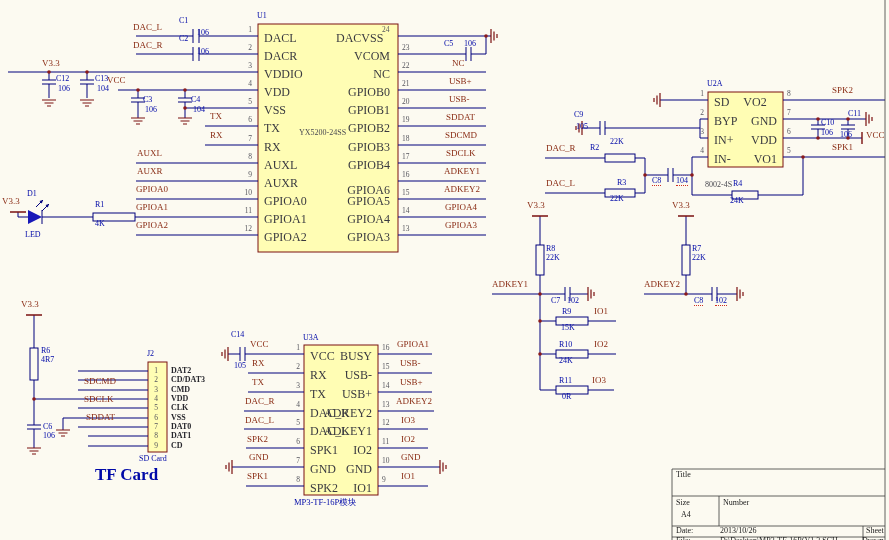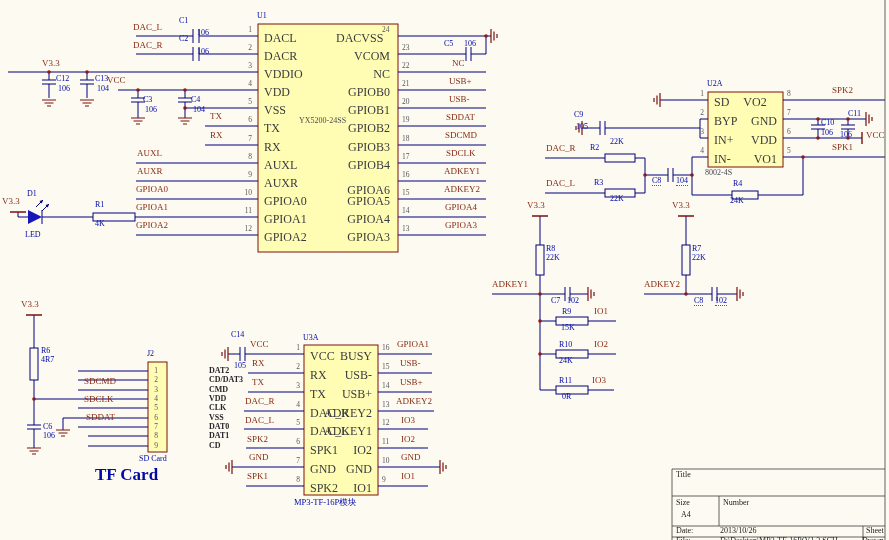--- a/index.html
+++ b/index.html
@@ -2,24 +2,24 @@
 <html><head>
 <meta charset="utf-8">
 <style>
   html,body{margin:0;padding:0;}
   #sheet{position:relative;width:889px;height:540px;background:#fcfaf1;overflow:hidden;
          font-family:"Liberation Serif",serif;}
   #sheet svg{position:absolute;left:0;top:0;}
   .lbl{position:absolute;white-space:nowrap;line-height:1;}
   .net{color:#8a2c15;font-size:9px;}
   .des{color:#0009a8;font-size:8px;}
-  .cmt{color:#4a4a52;font-size:8px;}
+  .cmt{color:#4a4a52;font-size:8px;margin-top:12px;}
   .pin-name{color:#3a3a40;font-size:12px;}
   .pin-num{color:#56565e;font-size:7.5px;}
-  .jname{color:#26262c;font-size:8px;font-weight:bold;margin-left:38px;}
+  .jname{color:#26262c;font-size:8px;font-weight:bold;}
   .err{border-bottom:1px dotted #d03020;}
   .cap-sd{color:#0009a8;font-size:8px;}
   .cap-module{color:#0009a8;font-size:8.5px;}
   .cap-tf{color:#0009a8;font-size:17px;font-weight:bold;}
   .tb{color:#222;font-size:8px;}
 </style>
 </head>
 <body>
 
 <div id="sheet">
@@ -234,21 +234,21 @@
       <span class="lbl des" style="left: 25px; top: 231px;">LED</span>
       <span class="lbl des" style="left: 95px; top: 201px;">R1</span>
       <span class="lbl des" style="left: 95px; top: 220px;">4K</span>
       <span class="lbl des" style="left: 444px; top: 40px;">C5</span>
       <span class="lbl des" style="left: 464px; top: 40px;">106</span>
       <span class="lbl des" style="left: 707px; top: 80px;">U2A</span>
       <span class="lbl des" style="left: 574px; top: 111px;">C9</span>
       <span class="lbl des" style="left: 576px; top: 123px;">105</span>
       <span class="lbl des" style="left: 590px; top: 144px;">R2</span>
       <span class="lbl des" style="left: 610px; top: 138px;">22K</span>
-      <span class="lbl des" style="left: 594px; top: 179px;">R3</span>
+      <span class="lbl des" style="left: 617px; top: 179px;">R3</span>
       <span class="lbl des" style="left: 610px; top: 195px;">22K</span>
       <span class="lbl des err" style="left: 652px; top: 177px;">C8</span>
       <span class="lbl des err" style="left: 676px; top: 177px;">104</span>
       <span class="lbl des" style="left: 733px; top: 180px;">R4</span>
       <span class="lbl des" style="left: 730px; top: 197px;">24K</span>
       <span class="lbl des" style="left: 821px; top: 119px;">C10</span>
       <span class="lbl des" style="left: 821px; top: 129px;">106</span>
       <span class="lbl des" style="left: 848px; top: 110px;">C11</span>
       <span class="lbl des" style="left: 840px; top: 131px;">106</span>
       <span class="lbl des" style="left: 546px; top: 245px;">R8</span>

